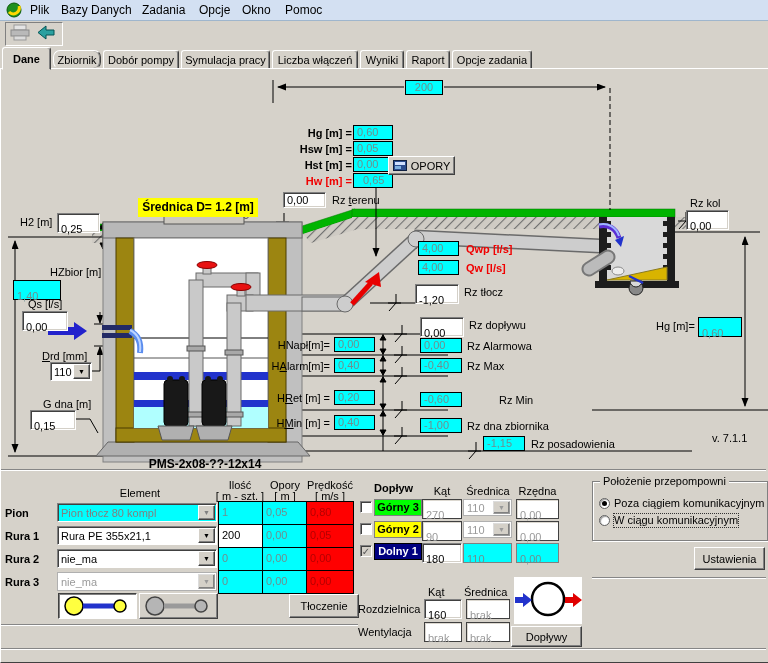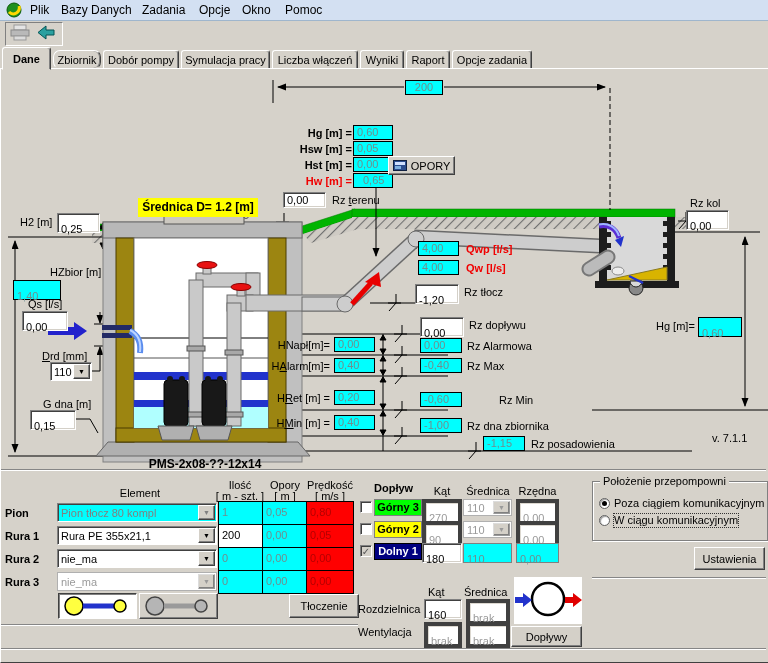--- a/index.html
+++ b/index.html
@@ -9,21 +9,21 @@
   .lbl{position:absolute;font-size:11px;color:#000;white-space:nowrap;line-height:13px;}
   .rlab{text-align:right;}
   .b{font-weight:bold;}
   .red{color:#f00000;}
   .u{text-decoration:underline;}
   .fld{position:absolute;font-size:11px;line-height:13px;padding:9px 3px;white-space:nowrap;box-sizing:border-box;}
   .sunk{background:#fff;border:1px solid;border-color:#808080 #fff #fff #808080;
         box-shadow:inset 1px 1px 0 #404040, inset -1px -1px 0 #d4d0c8;color:#000;}
   .cyanb{background:#00ffff;border:1px solid #000;color:#6e8f8f;}
   .cyanflat{background:#00ffff;border:1px solid #808080;color:#6e8f8f;}
-  .dis{background:#fff;border:4px solid #404040;box-shadow:inset 1px 1px 0 #dcd8d0;color:#9a9a9a;}
+  .dis{background:#fff;border:1px solid #404040;box-shadow:inset 1px 1px 0 #dcd8d0;color:#9a9a9a;}
   .btn{position:absolute;background:#d4d0c8;border:1px solid;border-color:#fff #404040 #404040 #fff;
        box-shadow:inset -1px -1px 0 #808080;font-size:11px;display:flex;align-items:center;
        justify-content:center;cursor:default;box-sizing:border-box;}
   .btn-sunken{border-color:#404040 #fff #fff #404040;box-shadow:inset 1px 1px 0 #808080;background:#fff;}
   .hgroove{position:absolute;height:0;border-top:1px solid #868686;border-bottom:1px solid #fff;}
   .cellhead{position:absolute;font-size:11px;text-align:center;line-height:11px;}
   .cell{position:absolute;border:1px solid #000;font-size:11px;line-height:20px;padding-left:3px;box-sizing:border-box;}
   .cell-cyan{background:#00ffff;color:#6e8f8f;}
   .cell-white{background:#fff;color:#000;}
   .cell-red{background:#ff0000;color:#b40000;}

